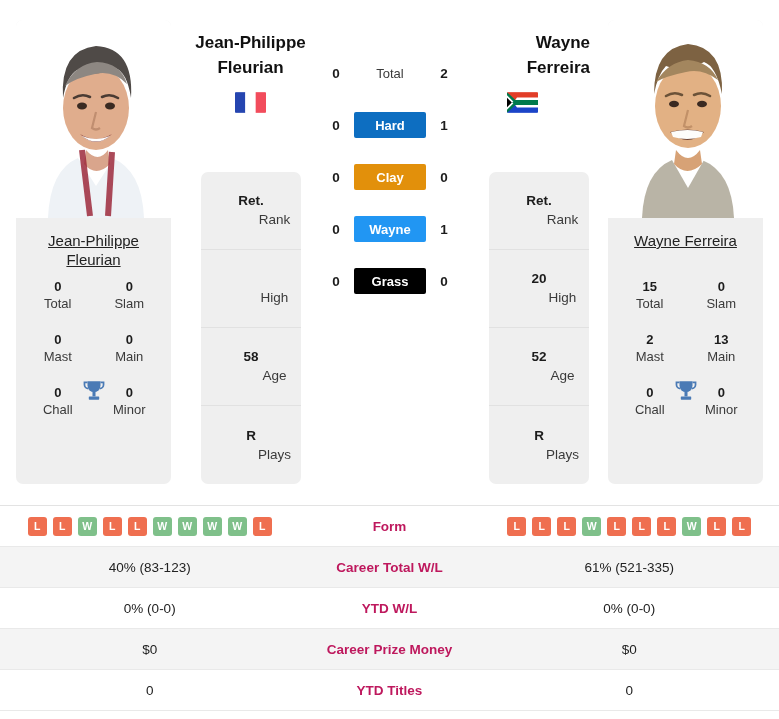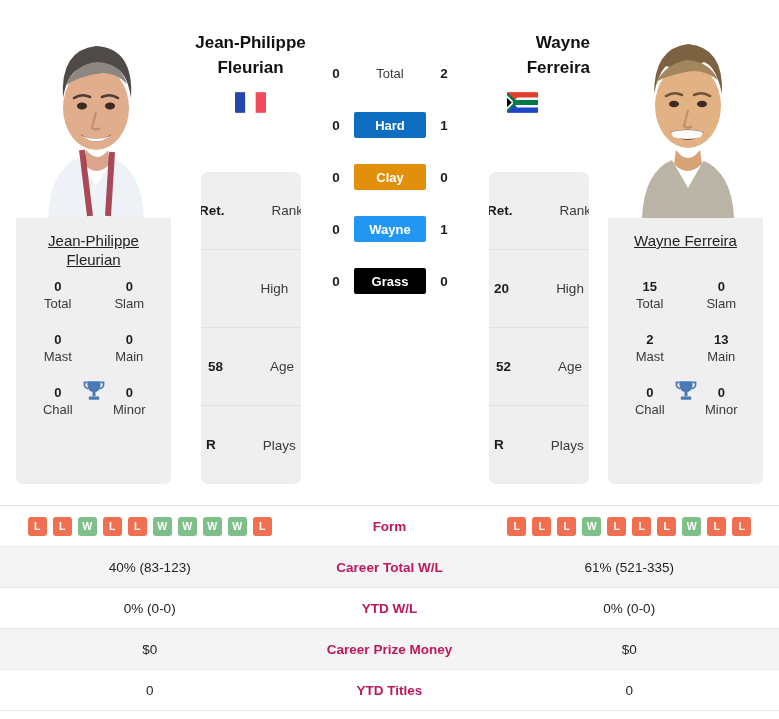--- a/index.html
+++ b/index.html
@@ -90,21 +90,21 @@
     height: 312px;
     background: #efefef;
     border-radius: 7px;
     overflow: hidden;
   }
   .strip.left  { left: 201px; }
   .strip.right { left: 489px; }
   .strip-row {
     height: 78px;
     display: flex;
-    flex-direction: row;
+    flex-direction: column;
     align-items: center;
     justify-content: center;
     border-bottom: 1px solid #e1e1e1;
   }
   .strip-row:last-child { border-bottom: none; }
   .strip-val {
     font-size: 13.5px;
     font-weight: bold;
     color: #1c1c1c;
     line-height: 18px;

